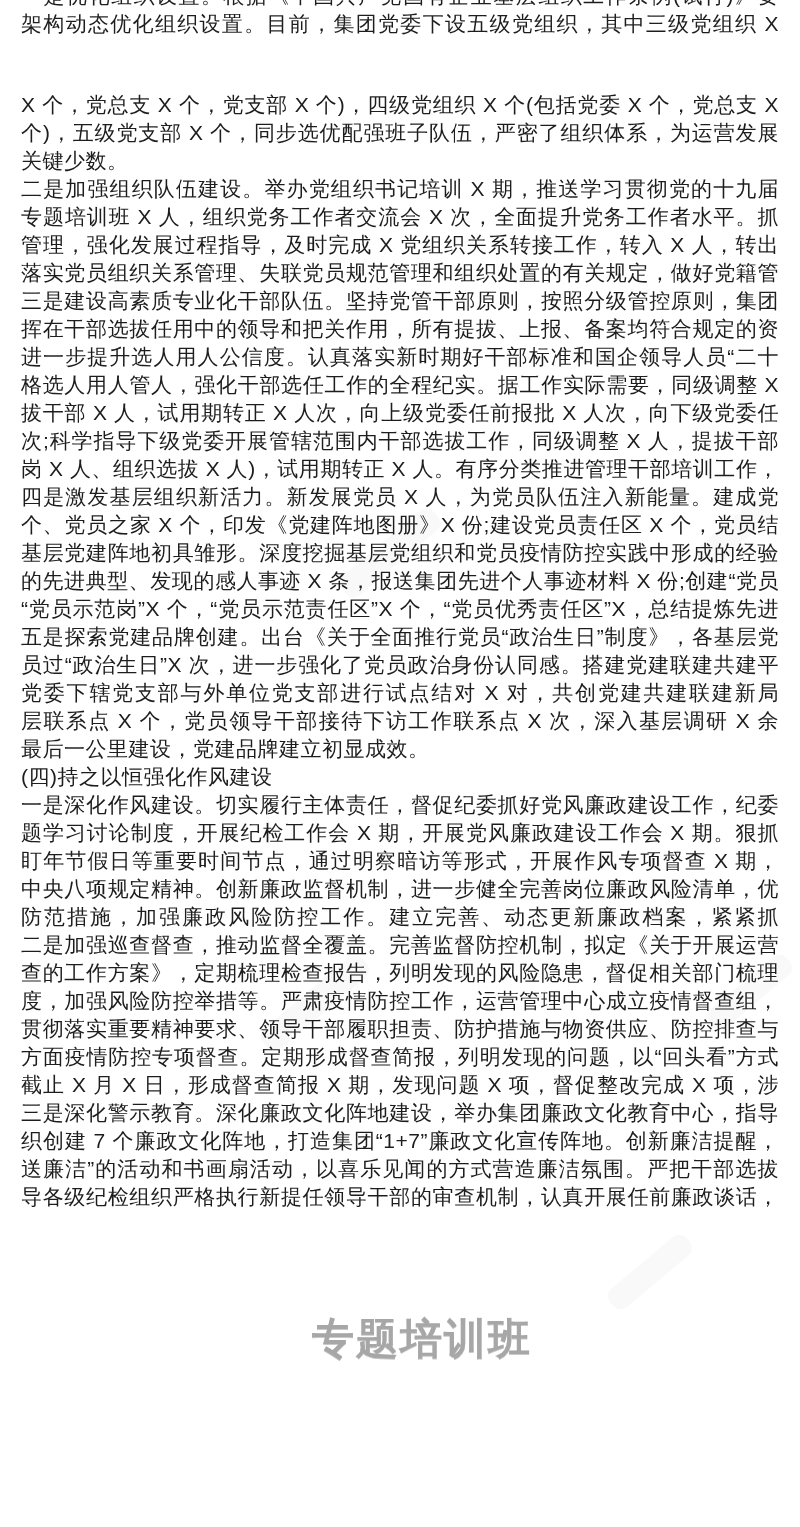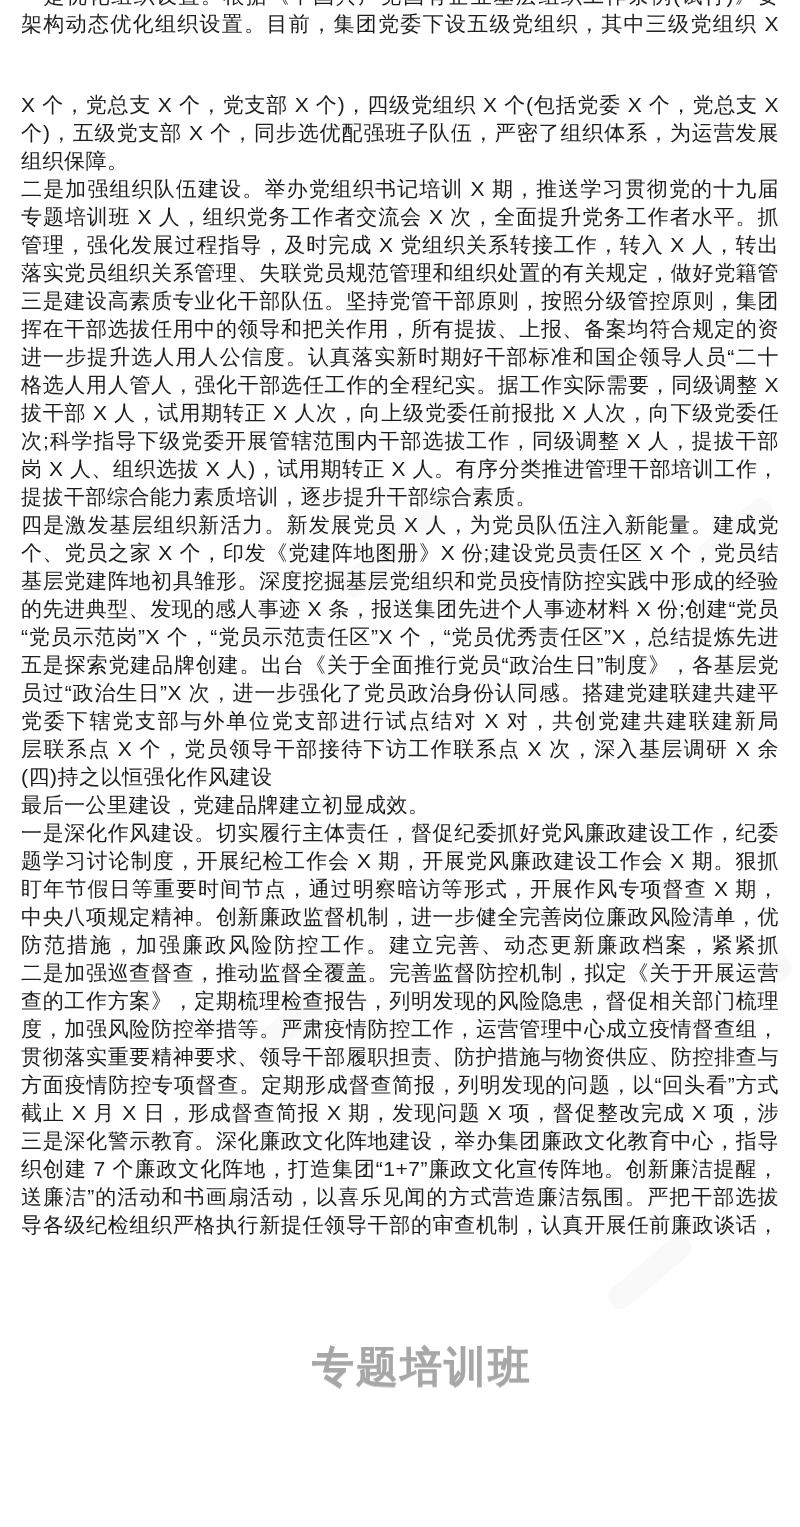--- a/index.html
+++ b/index.html
@@ -67,44 +67,43 @@
 <div class="wm wm5"></div>
 
 <div class="doc">
     <div class="clip">
       <div class="line">一是优化组织设置。根据《中国共产党国有企业基层组织工作条例(试行)》要求，结合管理</div>
     </div>
     <div class="line">架构动态优化组织设置。目前，集团党委下设五级党组织，其中三级党组织 X 个(包括党委</div>
     <div class="page-gap" style="height: 53px;"></div>
     <div class="line">X 个，党总支 X 个，党支部 X 个)，四级党组织 X 个(包括党委 X 个，党总支 X 个，党支部 X</div>
     <div class="line">个)，五级党支部 X 个，同步选优配强班子队伍，严密了组织体系，为运营发展提供坚强的</div>
-    <div class="line short">组织保障。</div>
+    <div class="line short">关键少数。</div>
     <div class="line">二是加强组织队伍建设。举办党组织书记培训 X 期，推送学习贯彻党的十九届四中全会精神</div>
     <div class="line">专题培训班 X 人，组织党务工作者交流会 X 次，全面提升党务工作者水平。抓实党员教育</div>
     <div class="line">管理，强化发展过程指导，及时完成 X 党组织关系转接工作，转入 X 人，转出 X 人。严格</div>
     <div class="line">落实党员组织关系管理、失联党员规范管理和组织处置的有关规定，做好党籍管理等工作。</div>
     <div class="line">三是建设高素质专业化干部队伍。坚持党管干部原则，按照分级管控原则，集团党委充分发</div>
     <div class="line">挥在干部选拔任用中的领导和把关作用，所有提拔、上报、备案均符合规定的资格和条件，</div>
     <div class="line">进一步提升选人用人公信度。认真落实新时期好干部标准和国企领导人员“二十字”要求，严</div>
     <div class="line">格选人用人管人，强化干部选任工作的全程纪实。据工作实际需要，同级调整 X 人，组织选</div>
     <div class="line">拔干部 X 人，试用期转正 X 人次，向上级党委任前报批 X 人次，向下级党委任前批复 X 人</div>
     <div class="line">次;科学指导下级党委开展管辖范围内干部选拔工作，同级调整 X 人，提拔干部 X 人(竞争上</div>
     <div class="line">岗 X 人、组织选拔 X 人)，试用期转正 X 人。有序分类推进管理干部培训工作，策划举办新</div>
-    <div class="line short">提拔干部综合能力素质培训，逐步提升干部综合素质。</div>
     <div class="line">四是激发基层组织新活力。新发展党员 X 人，为党员队伍注入新能量。建成党建示范点 X</div>
     <div class="line">个、党员之家 X 个，印发《党建阵地图册》X 份;建设党员责任区 X 个，党员结对子 X 对，</div>
     <div class="line">基层党建阵地初具雏形。深度挖掘基层党组织和党员疫情防控实践中形成的经验做法、涌现</div>
     <div class="line">的先进典型、发现的感人事迹 X 条，报送集团先进个人事迹材料 X 份;创建“党员先锋岗”X 个，</div>
     <div class="line">“党员示范岗”X 个，“党员示范责任区”X 个，“党员优秀责任区”X，总结提炼先进典型的经验</div>
     <div class="line">五是探索党建品牌创建。出台《关于全面推行党员“政治生日”制度》，各基层党组织集中为党</div>
     <div class="line">员过“政治生日”X 次，进一步强化了党员政治身份认同感。搭建党建联建共建平台，由集团</div>
     <div class="line">党委下辖党支部与外单位党支部进行试点结对 X 对，共创党建共建联建新局面。统筹建立基</div>
     <div class="line">层联系点 X 个，党员领导干部接待下访工作联系点 X 次，深入基层调研 X 余次，助推基层</div>
+    <div class="line short">最后一公里建设，党建品牌建立初显成效。</div>
     <div class="line short">(四)持之以恒强化作风建设</div>
-    <div class="line short">最后一公里建设，党建品牌建立初显成效。</div>
     <div class="line">一是深化作风建设。切实履行主体责任，督促纪委抓好党风廉政建设工作，纪委认真落实专</div>
     <div class="line">题学习讨论制度，开展纪检工作会 X 期，开展党风廉政建设工作会 X 期。狠抓作风建设，紧</div>
     <div class="line">盯年节假日等重要时间节点，通过明察暗访等形式，开展作风专项督查 X 期，严格贯彻落实</div>
     <div class="line">中央八项规定精神。创新廉政监督机制，进一步健全完善岗位廉政风险清单，优化廉政风险</div>
     <div class="line">防范措施，加强廉政风险防控工作。建立完善、动态更新廉政档案，紧紧抓住“关键少数”，</div>
     <div class="line">二是加强巡查督查，推动监督全覆盖。完善监督防控机制，拟定《关于开展运营专项监督检</div>
     <div class="line">查的工作方案》，定期梳理检查报告，列明发现的风险隐患，督促相关部门梳理优化相关制</div>
     <div class="line">度，加强风险防控举措等。严肃疫情防控工作，运营管理中心成立疫情督查组，开展以围绕</div>
     <div class="line">贯彻落实重要精神要求、领导干部履职担责、防护措施与物资供应、防控排查与宣传教育等</div>
     <div class="line">方面疫情防控专项督查。定期形成督查简报，列明发现的问题，以“回头看”方式督促整改。</div>

